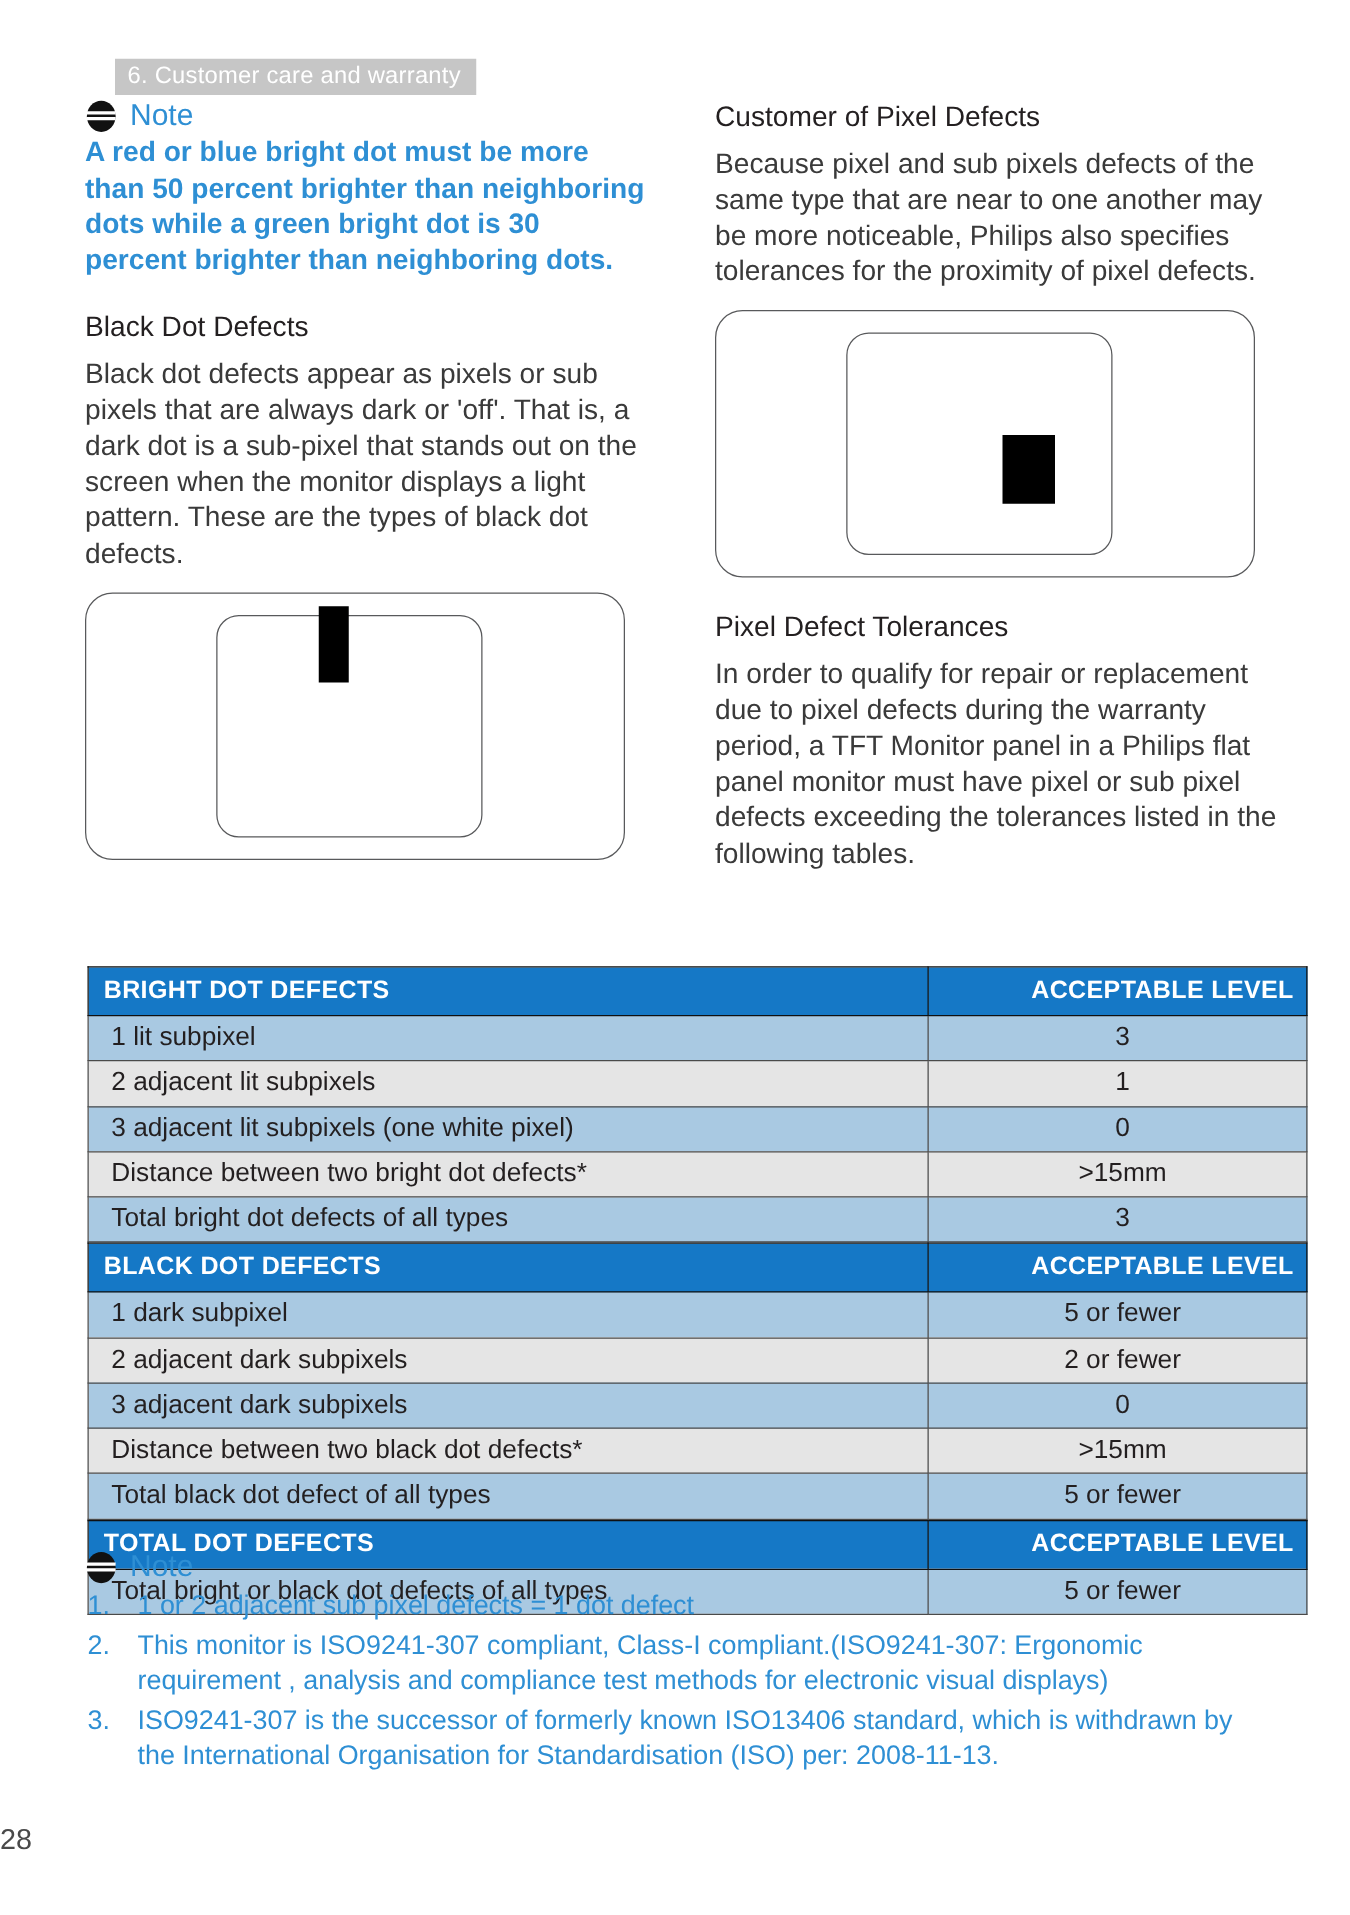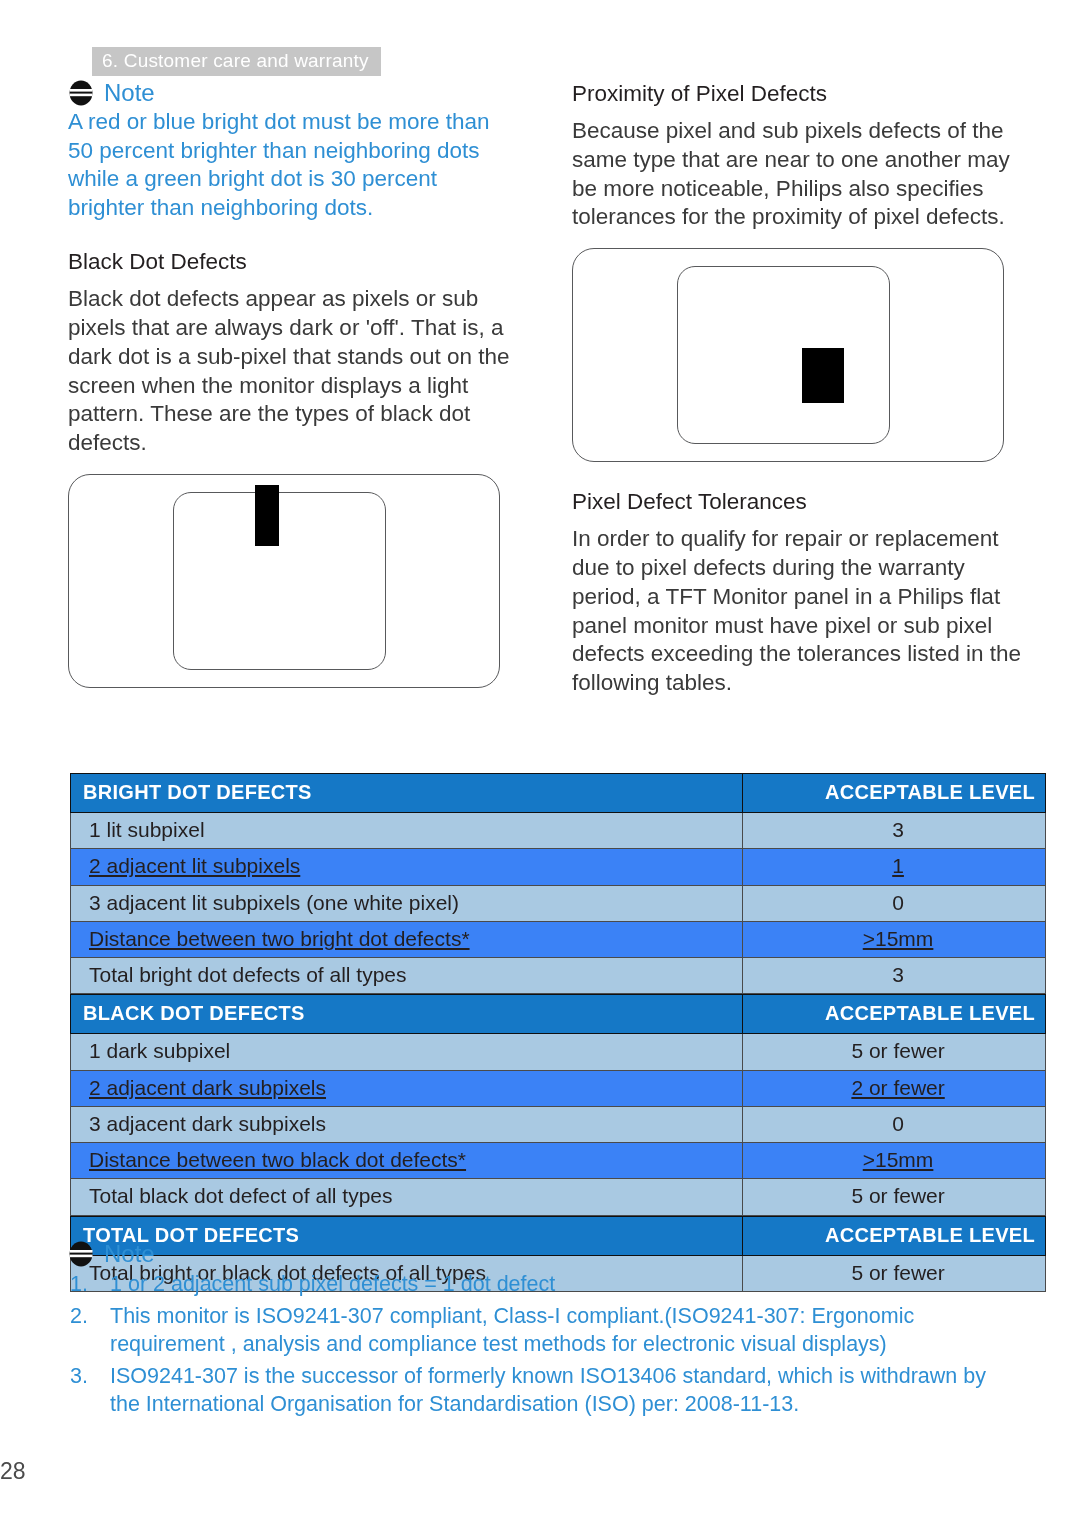--- a/index.html
+++ b/index.html
@@ -66,20 +66,21 @@
   .note-label {
     color: #2e8fd4;
     font-size: 24px;
     line-height: 1;
   }
   .note-body {
     color: #2e8fd4;
     font-size: 22.5px;
     line-height: 1.27;
     margin: 2px 0 0 0;
+    font-weight: bold;
   }
 
   h3.sec {
     font-size: 22.5px;
     font-weight: normal;
     color: #231f20;
     margin: 26px 0 10px 0;
     line-height: 1.2;
   }
   .col-right h3.sec:first-child { margin-top: 0; }
@@ -170,21 +171,21 @@
     font-size: 21px;
     color: #231f20;
     padding: 4px 10px 5px 18px;
     border: 1px solid #4a4a4a;
     line-height: 1.25;
   }
   table.dt td.val {
     text-align: center;
   }
   tr.odd td { background: #a9c9e2; }
-  tr.even td { background: #3b82f6; text-decoration: underline; }
+  tr.even td { background: #e5e5e5; }
 
   
   .foot-note {
     position: absolute;
     left: 68px;
     top: 1241px;
     width: 950px;
   }
   .foot-note .note-head { margin-bottom: 4px; }
   ol.numlist {
@@ -238,21 +239,21 @@
     <p class="body">Black dot defects appear as pixels or sub pixels that are always dark or 'off'. That is, a dark dot is a sub-pixel that stands out on the screen when the monitor displays a light pattern. These are the types of black dot defects.</p>
 
     <div class="monitor m-black">
       <div class="outer"></div>
       <div class="inner"></div>
       <div class="dot"></div>
     </div>
   </div>
 
   <div class="col-right">
-    <h3 class="sec">Proximity of Pixel Defects</h3>
+    <h3 class="sec">Customer of Pixel Defects</h3>
     <p class="body">Because pixel and sub pixels defects of the same type that are near to one another may be more noticeable, Philips also specifies tolerances for the proximity of pixel defects.</p>
 
     <div class="monitor m-prox">
       <div class="outer"></div>
       <div class="inner"></div>
       <div class="dot"></div>
     </div>
 
     <h3 class="sec">Pixel Defect Tolerances</h3>
     <p class="body">In order to qualify for repair or replacement due to pixel defects during the warranty period, a TFT Monitor panel in a Philips flat panel monitor must have pixel or sub pixel defects exceeding the tolerances listed in the following tables.</p>

